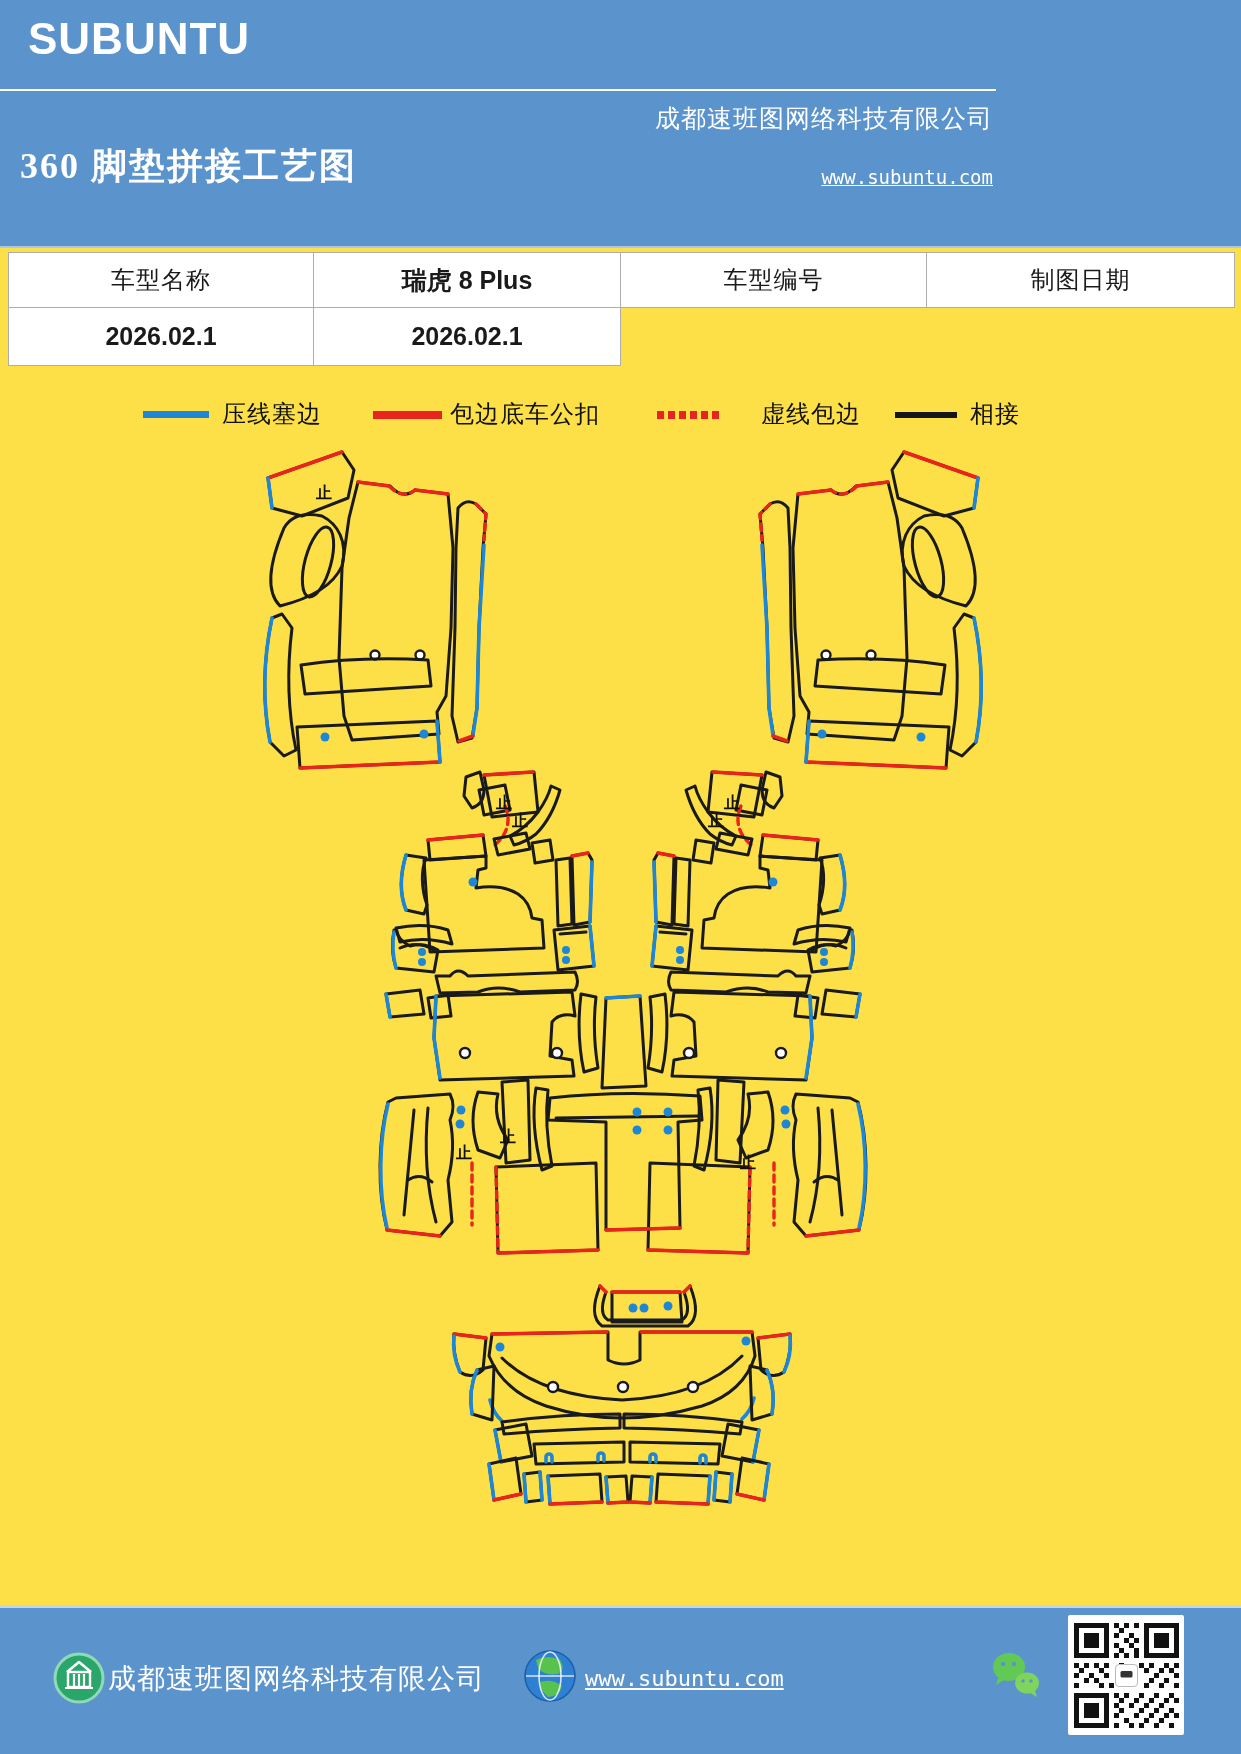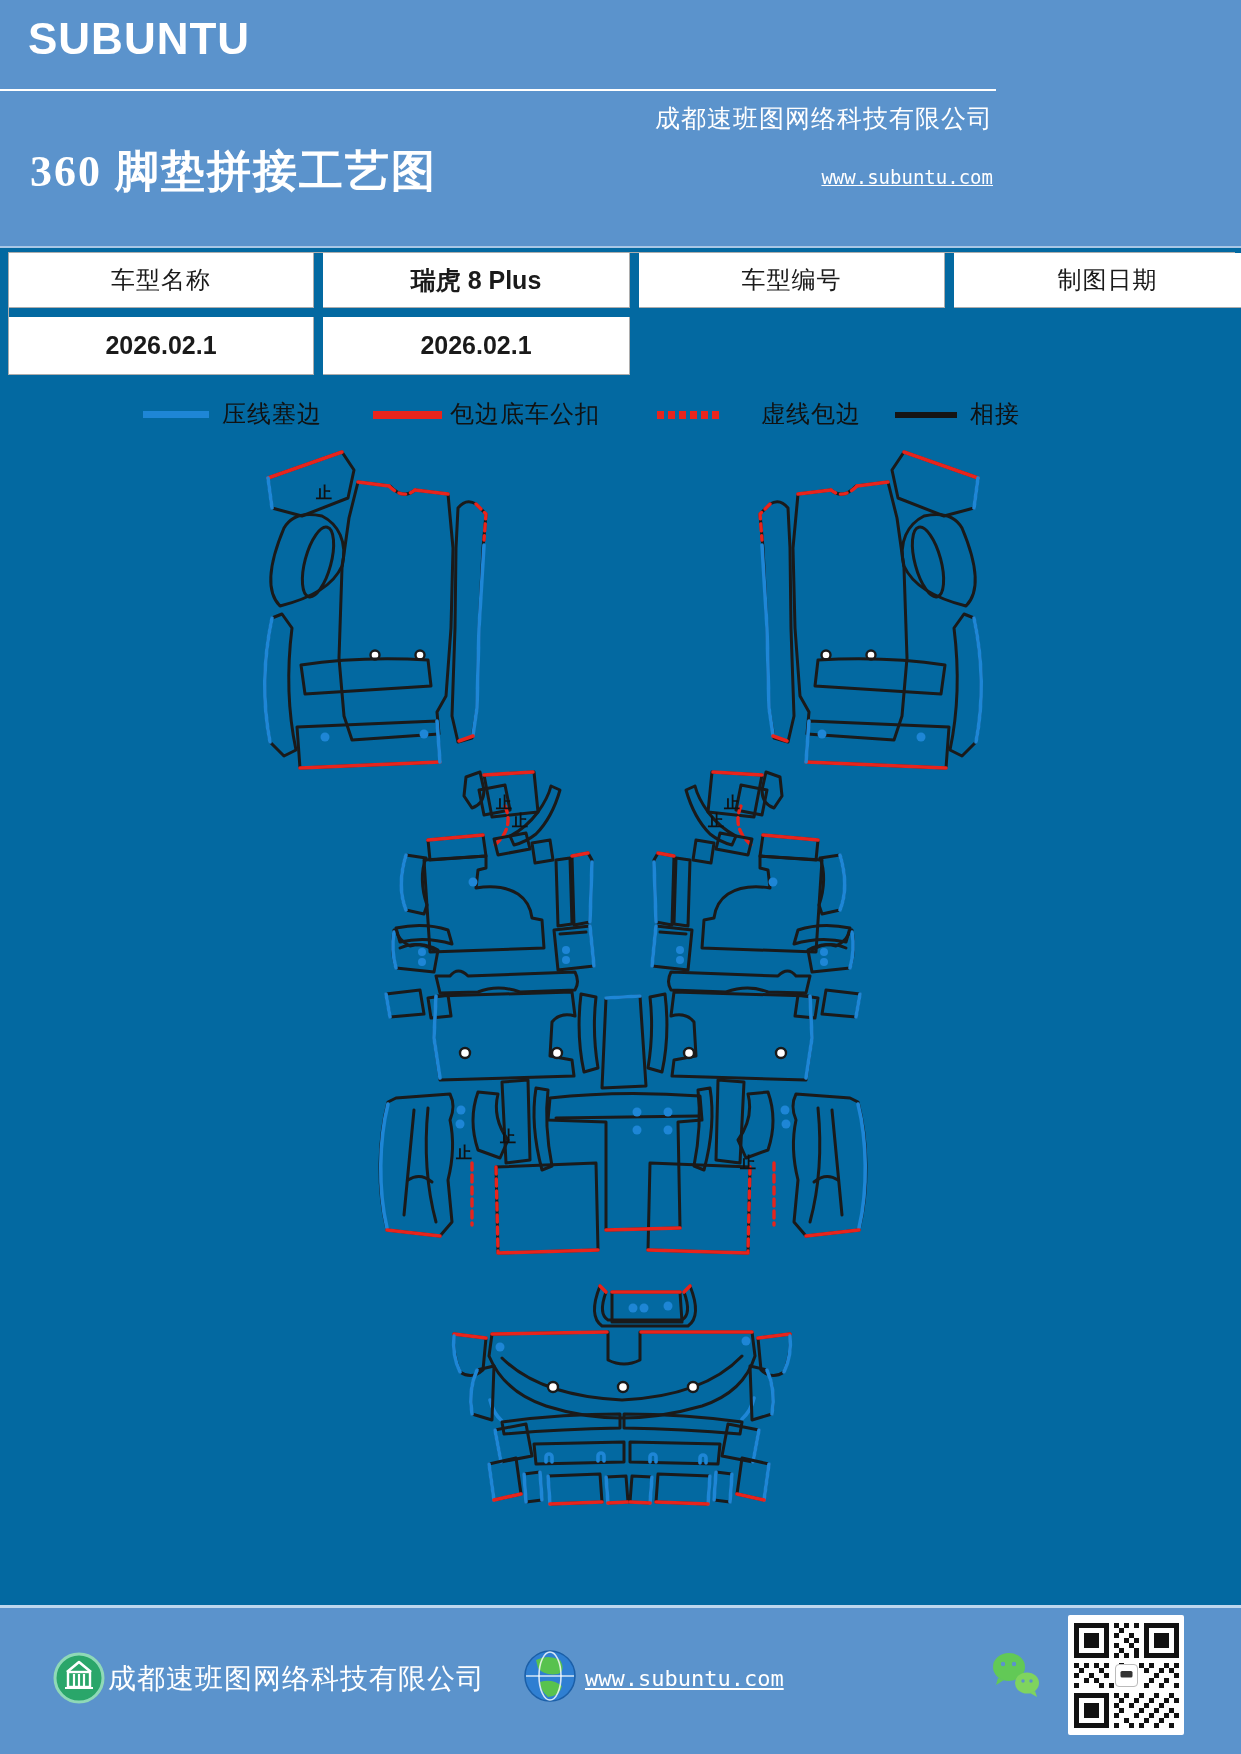--- a/index.html
+++ b/index.html
@@ -1,37 +1,37 @@
 <!DOCTYPE html>
 <html><head>
 <meta charset="utf-8">
 <style>
   html,body{margin:0;padding:0;background:#e8e8e8;}
-  .page{position:relative;width:1241px;height:1754px;background:#0369a1;overflow:hidden;
+  .page{position:relative;width:1241px;height:1754px;background:#fde047;overflow:hidden;
         font-family:"Liberation Serif",serif;}
   
   .banner{position:absolute;left:0;top:0;width:1241px;height:246px;background:#5b93cc;
           border-bottom:2px solid #a9c7e6;}
   .logo{position:absolute;left:28px;top:14px;color:#fff;font-family:"Liberation Sans",sans-serif;
         font-weight:800;font-size:44px;letter-spacing:1px;}
   .hline{position:absolute;left:0;top:89px;width:996px;height:2px;background:#fff;}
-  .doc-title{position:absolute;left:30px;top:142px;color:#fff;font-size:44px;font-weight:700;
+  .doc-title{position:absolute;left:20px;top:142px;color:#fff;font-size:36px;font-weight:700;
              letter-spacing:2px;}
   .company-top{position:absolute;left:0;top:102px;width:993px;text-align:right;color:#fff;
                font-size:25px;letter-spacing:1px;}
   .site-top{position:absolute;left:0;top:166px;width:993px;text-align:right;color:#fff;
             font-family:"DejaVu Sans Mono",monospace;font-size:19px;text-decoration:underline;cursor:pointer;}
   .mail-top{position:absolute;left:0;top:196px;width:993px;text-align:right;color:#fff;
             font-family:"DejaVu Sans Mono",monospace;font-size:19px;}
   .sop{position:absolute;left:1036px;top:58px;color:#fff;font-family:"Liberation Sans",sans-serif;
        font-weight:800;font-size:88px;letter-spacing:6px;}
   
   .itable{position:absolute;left:8px;top:252px;width:1226px;display:grid;
           grid-template-columns:305px 307px 306px 308px;grid-template-rows:55px 58px;
-          border-top:1px solid #adadad;border-left:1px solid #adadad;gap:9px;}
+          border-top:1px solid #adadad;border-left:1px solid #adadad;}
   .cell{border-right:1px solid #adadad;border-bottom:1px solid #adadad;display:flex;
         align-items:center;justify-content:center;color:#1a1a1a;background:#fff;}
   .cell.lab{font-size:24px;letter-spacing:1px;}
   .cell.val{font-family:"Liberation Sans",sans-serif;font-size:25px;font-weight:600;}
   
   .legend{position:absolute;left:0;top:398px;width:1241px;height:40px;}
   .lg-txt{position:absolute;top:0;font-size:24px;color:#111;letter-spacing:1px;}
   .sw{position:absolute;top:13px;height:7px;}
   .sw-blue{left:143px;width:66px;background:#1e86d6;}
   .sw-red{left:373px;width:69px;height:8px;background:#e8241c;}

